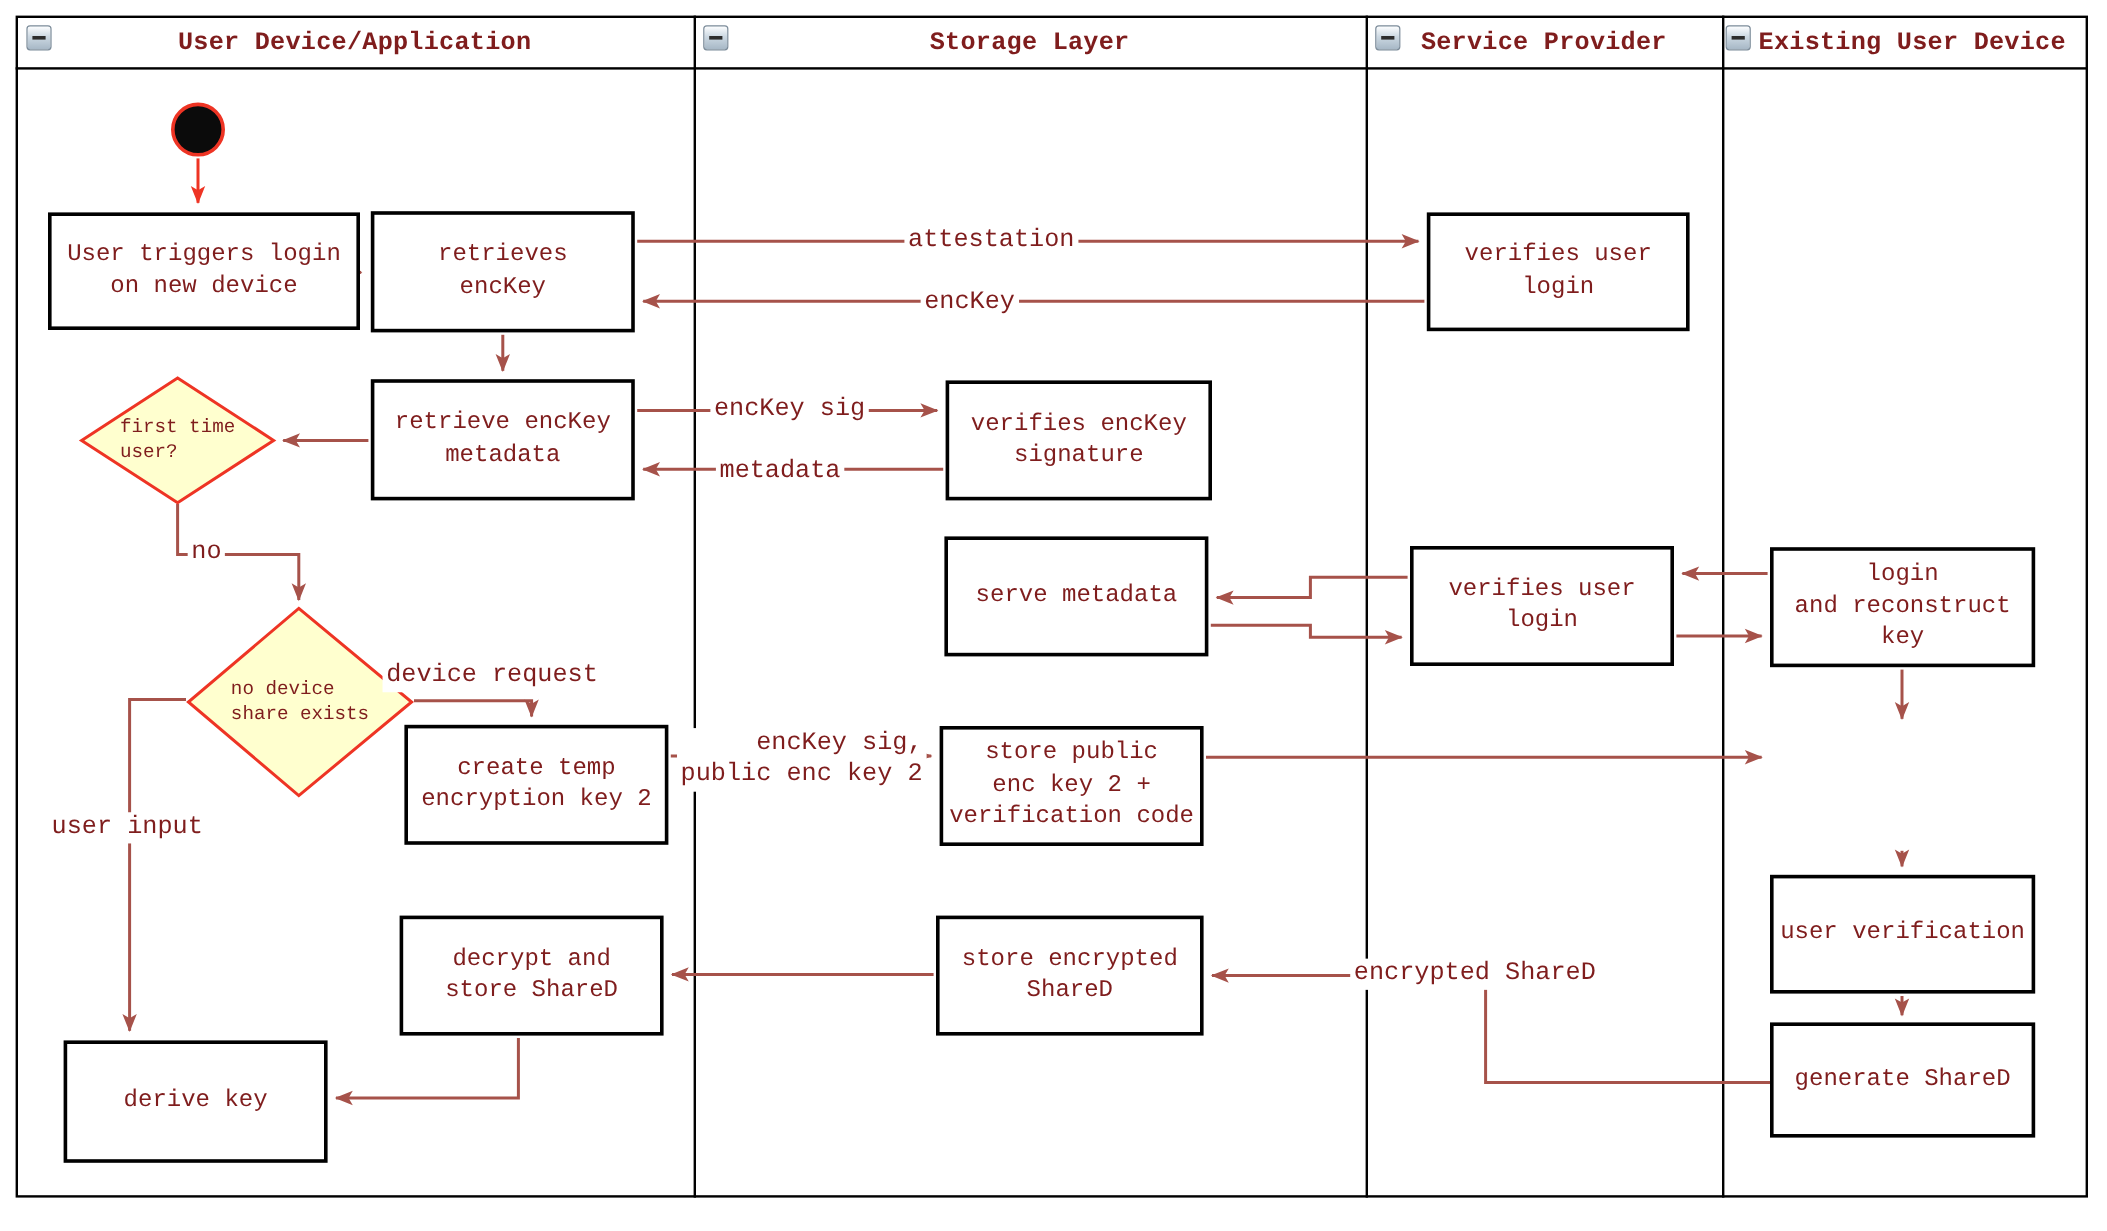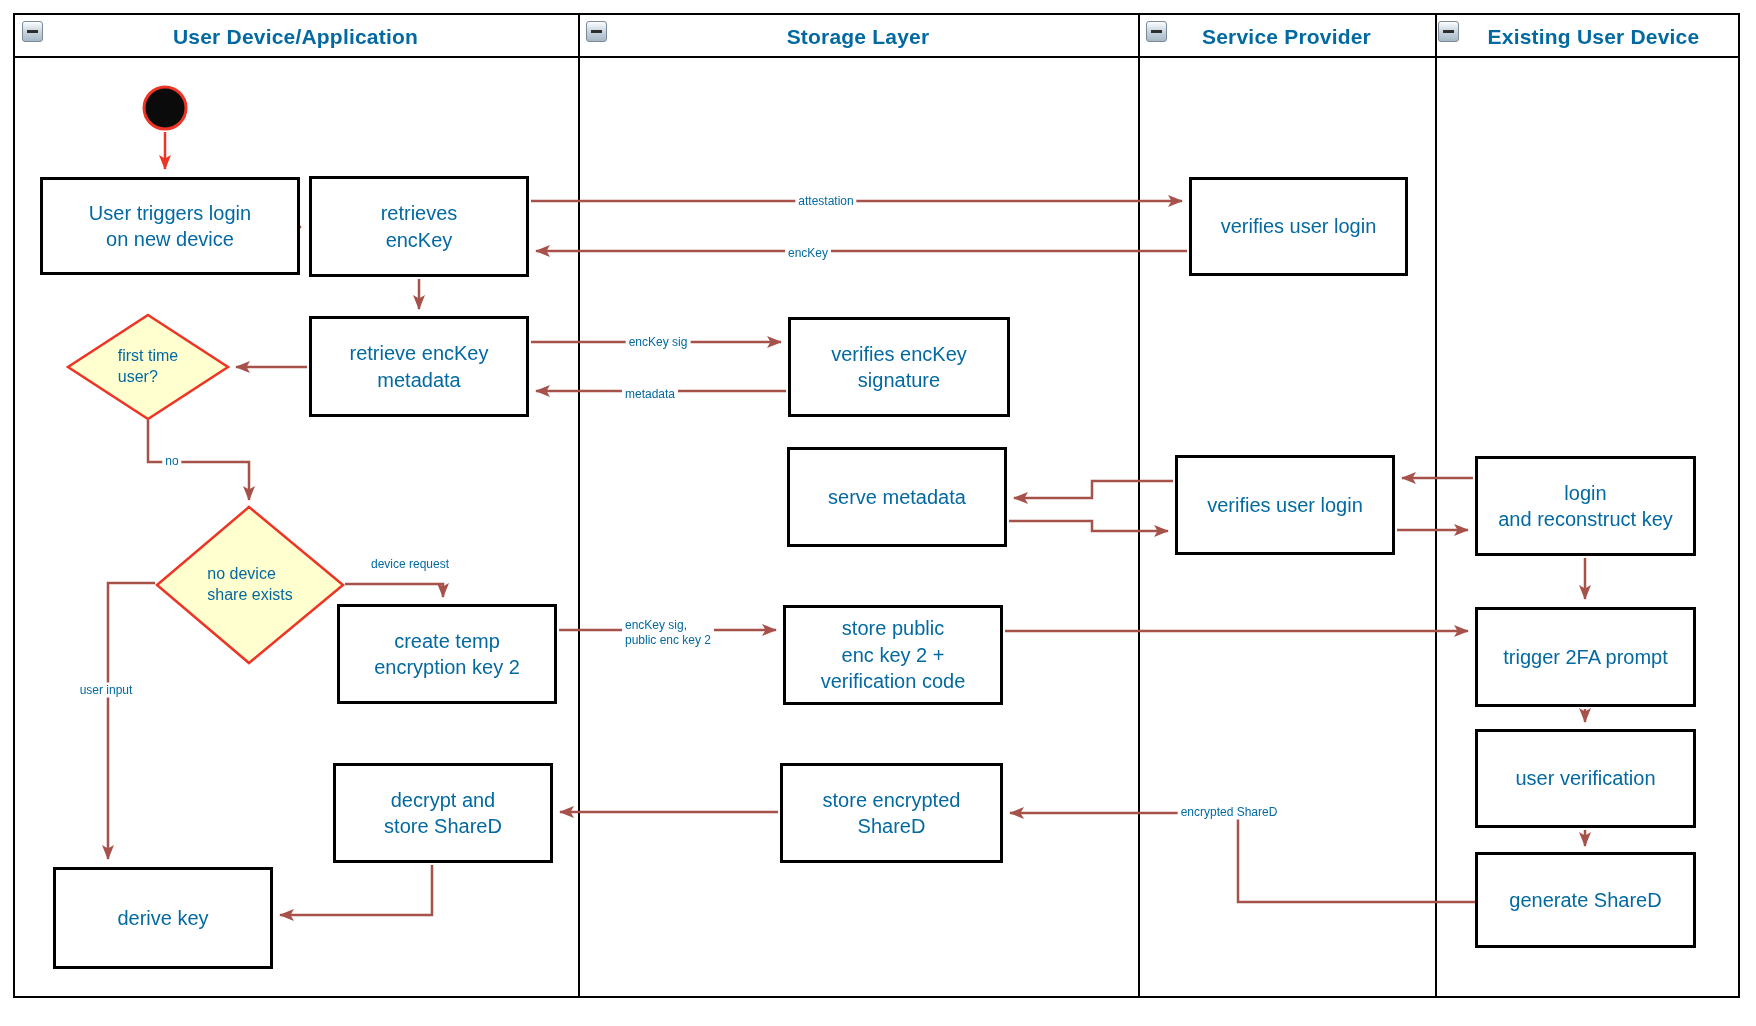--- a/index.html
+++ b/index.html
@@ -1,18 +1,18 @@
 <!DOCTYPE html>
 <html><head>
 <meta charset="utf-8">
 <style>
   html,body { margin:0; padding:0; background:#ffffff; }
   .canvas {
     position:relative; width:1756px; height:1026px; background:#ffffff;
-    font-family:Liberation Sans, sans-serif; color:#0369a1; overflow:hidden;
+    font-family:Liberation Mono, monospace; color:#7f1d1d; overflow:hidden;
   }
   .frame { position:absolute; background:#000; }
   .outer {
     position:absolute; left:13px; top:13px; width:1727px; height:985px;
     border:2px solid #000; box-sizing:border-box; background:transparent;
   }
   .hdr {
     position:absolute; top:15px; height:43px;
     display:flex; align-items:center; justify-content:center;
     font-weight:bold; font-size:21px; letter-spacing:0.2px;
@@ -28,21 +28,21 @@
     position:absolute; display:flex; align-items:center; justify-content:center;
     text-align:center; background:#fff; border:3px solid #000; box-sizing:border-box;
     font-size:20px; line-height:1.32; white-space:pre-line;
   }
   .dtext {
     position:absolute; transform:translate(-50%,-50%); text-align:left;
     font-size:16px; line-height:1.3; white-space:pre-line;
   }
   .elabel {
     position:absolute; transform:translate(-50%,-50%); background:#fff;
-    font-size:12px; line-height:1.25; text-align:left; white-space:pre-line;
+    font-size:21px; line-height:1.25; text-align:right; white-space:pre-line;
     padding:0 3px;
   }
   svg.layer { position:absolute; left:0; top:0; width:1756px; height:1026px; }
 </style>
 </head>
 <body>
 
 <div class="canvas">
 
   <div class="outer"></div>
@@ -118,21 +118,20 @@
   <div class="node" style="left:787px;top:447px;width:220px;height:100px">serve metadata</div>
   <div class="node" style="left:783px;top:605px;width:220px;height:100px">store public
 enc key 2 +
 verification code</div>
   <div class="node" style="left:780px;top:763px;width:223px;height:100px">store encrypted
 ShareD</div>
   <div class="node" style="left:1189px;top:177px;width:219px;height:99px">verifies user login</div>
   <div class="node" style="left:1175px;top:455px;width:220px;height:100px">verifies user login</div>
   <div class="node" style="left:1475px;top:456px;width:221px;height:100px;padding:12px">login
 and reconstruct key</div>
-  <div class="node" style="left:1475px;top:607px;width:221px;height:100px">trigger 2FA prompt</div>
   <div class="node" style="left:1475px;top:729px;width:221px;height:99px">user verification</div>
   <div class="node" style="left:1475px;top:852px;width:221px;height:96px">generate ShareD</div>
 
   <div class="dtext" style="left:148px;top:367px">first time
 user?</div>
   <div class="dtext" style="left:250px;top:585px">no device
 share exists</div>
 
   <div class="elabel" style="left:826px;top:201px">attestation</div>
   <div class="elabel" style="left:808px;top:253px">encKey</div>

